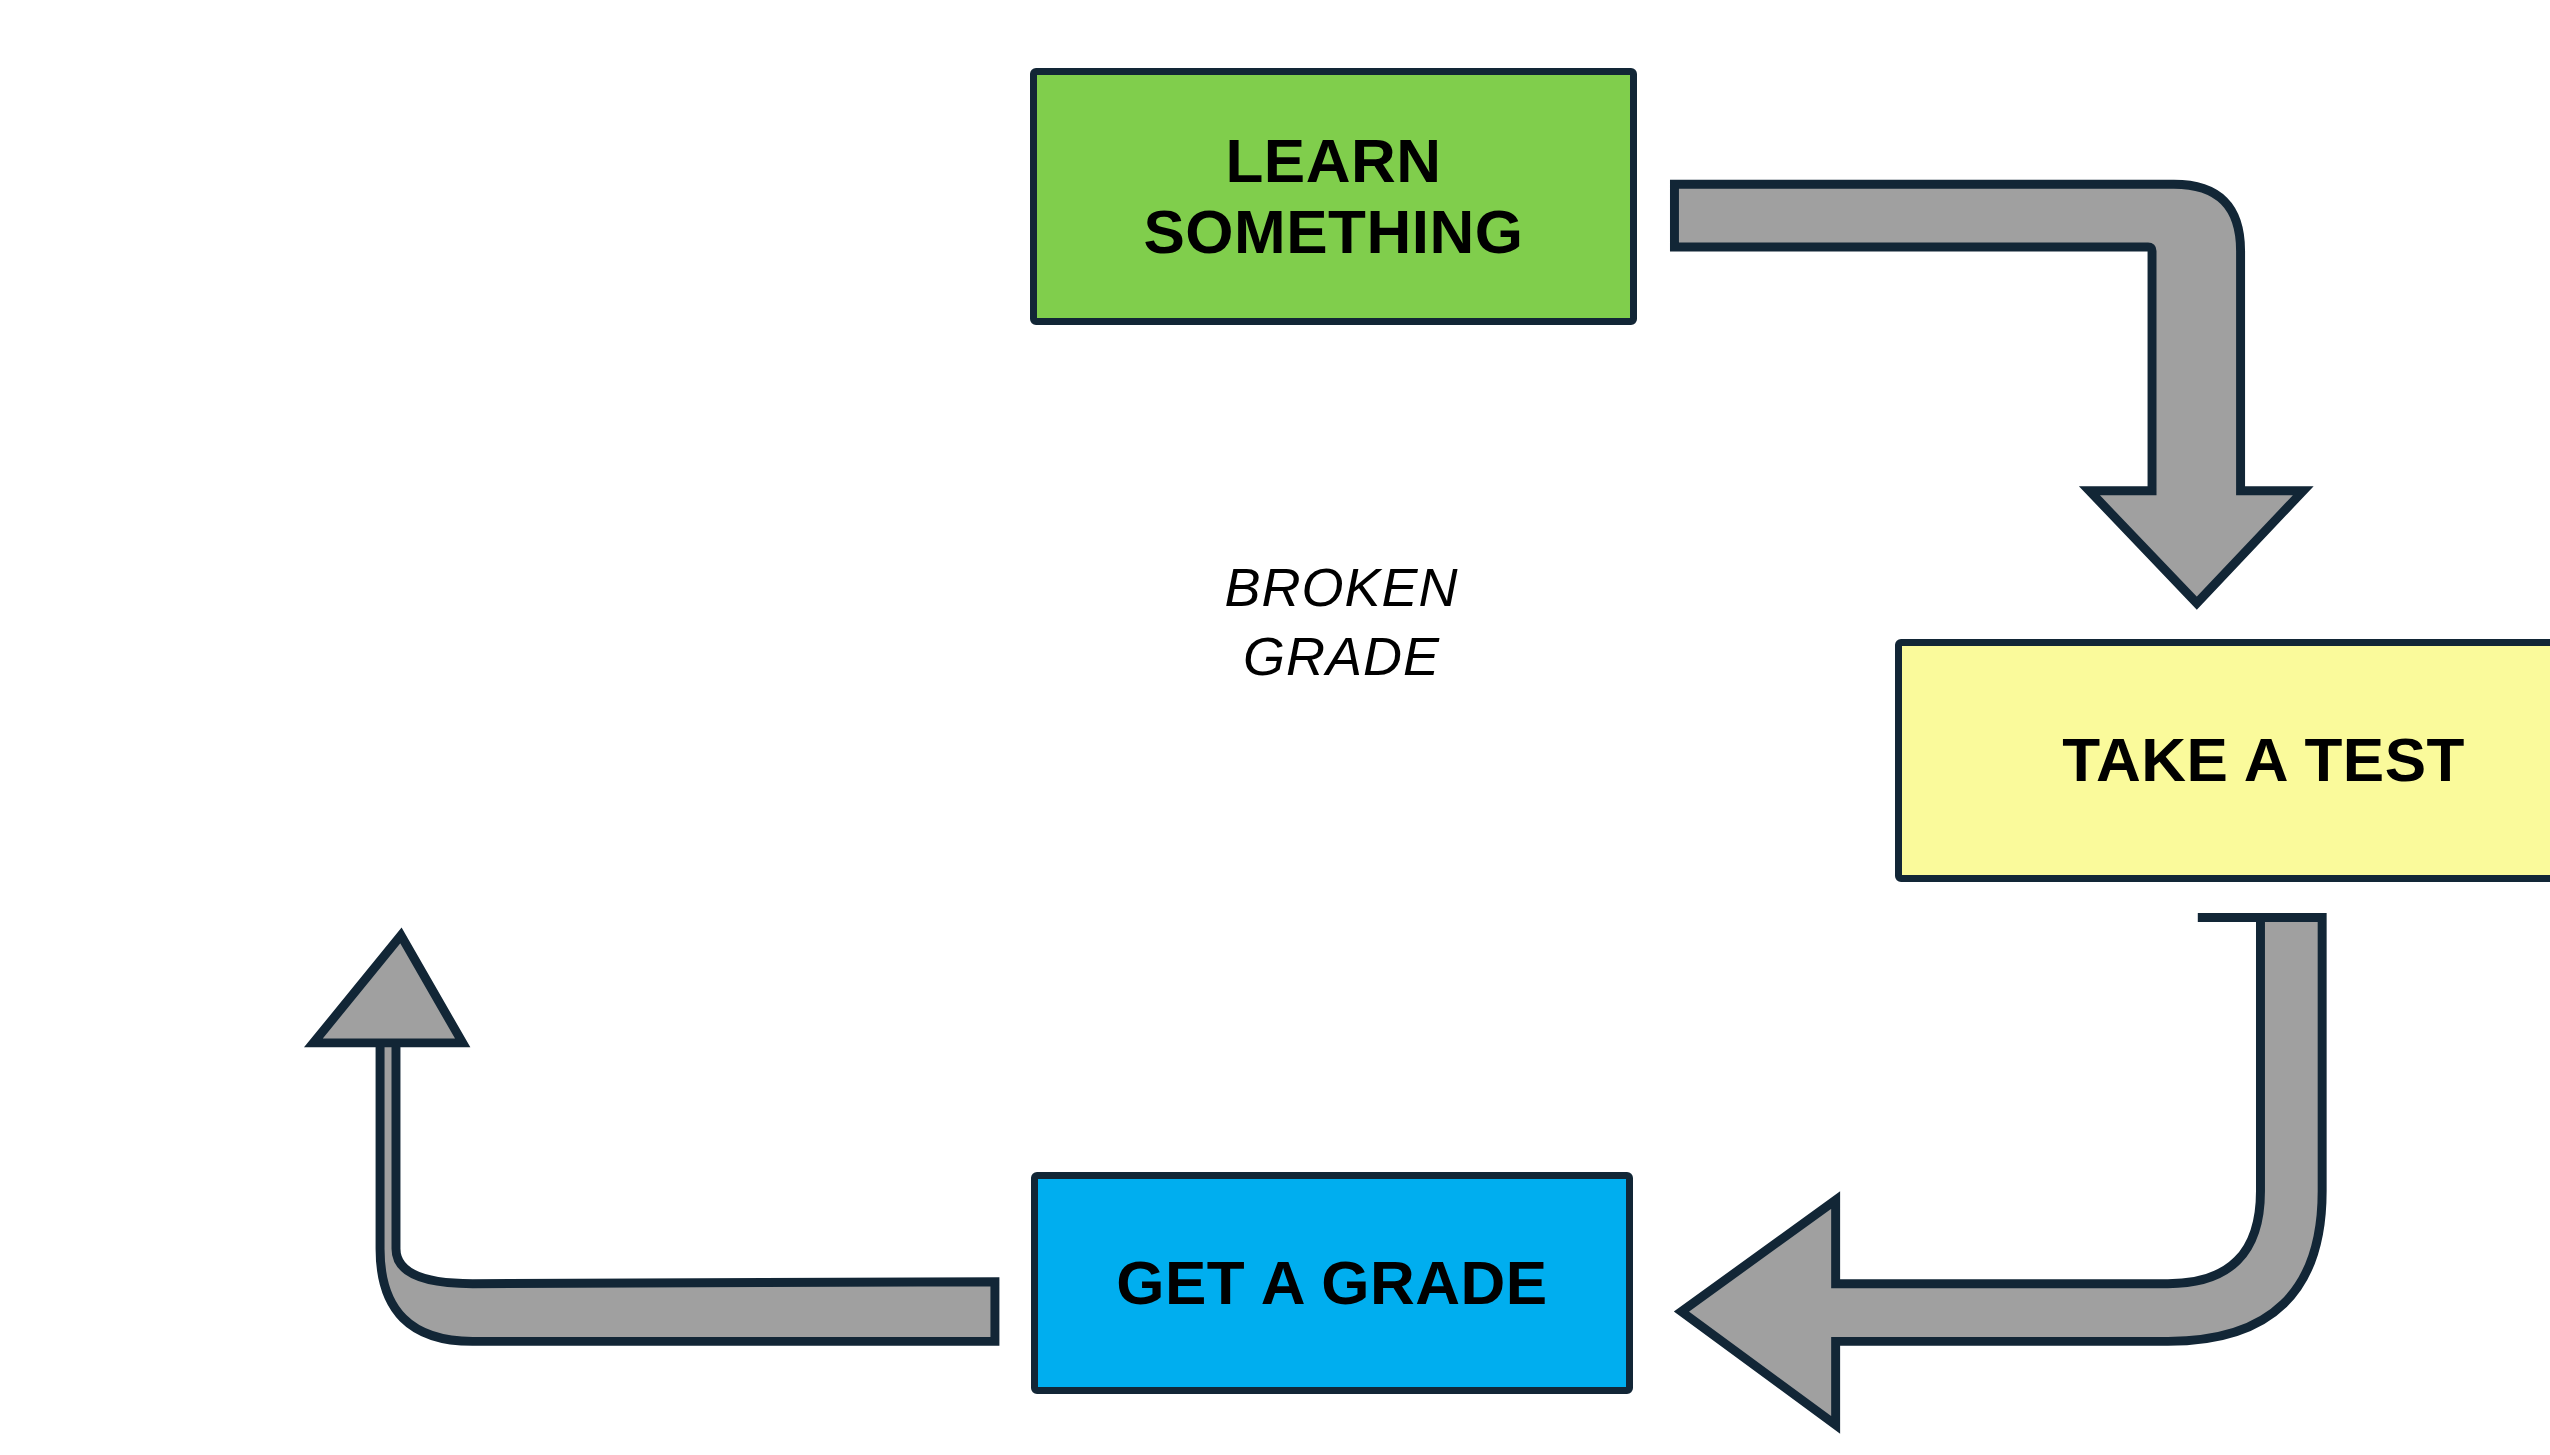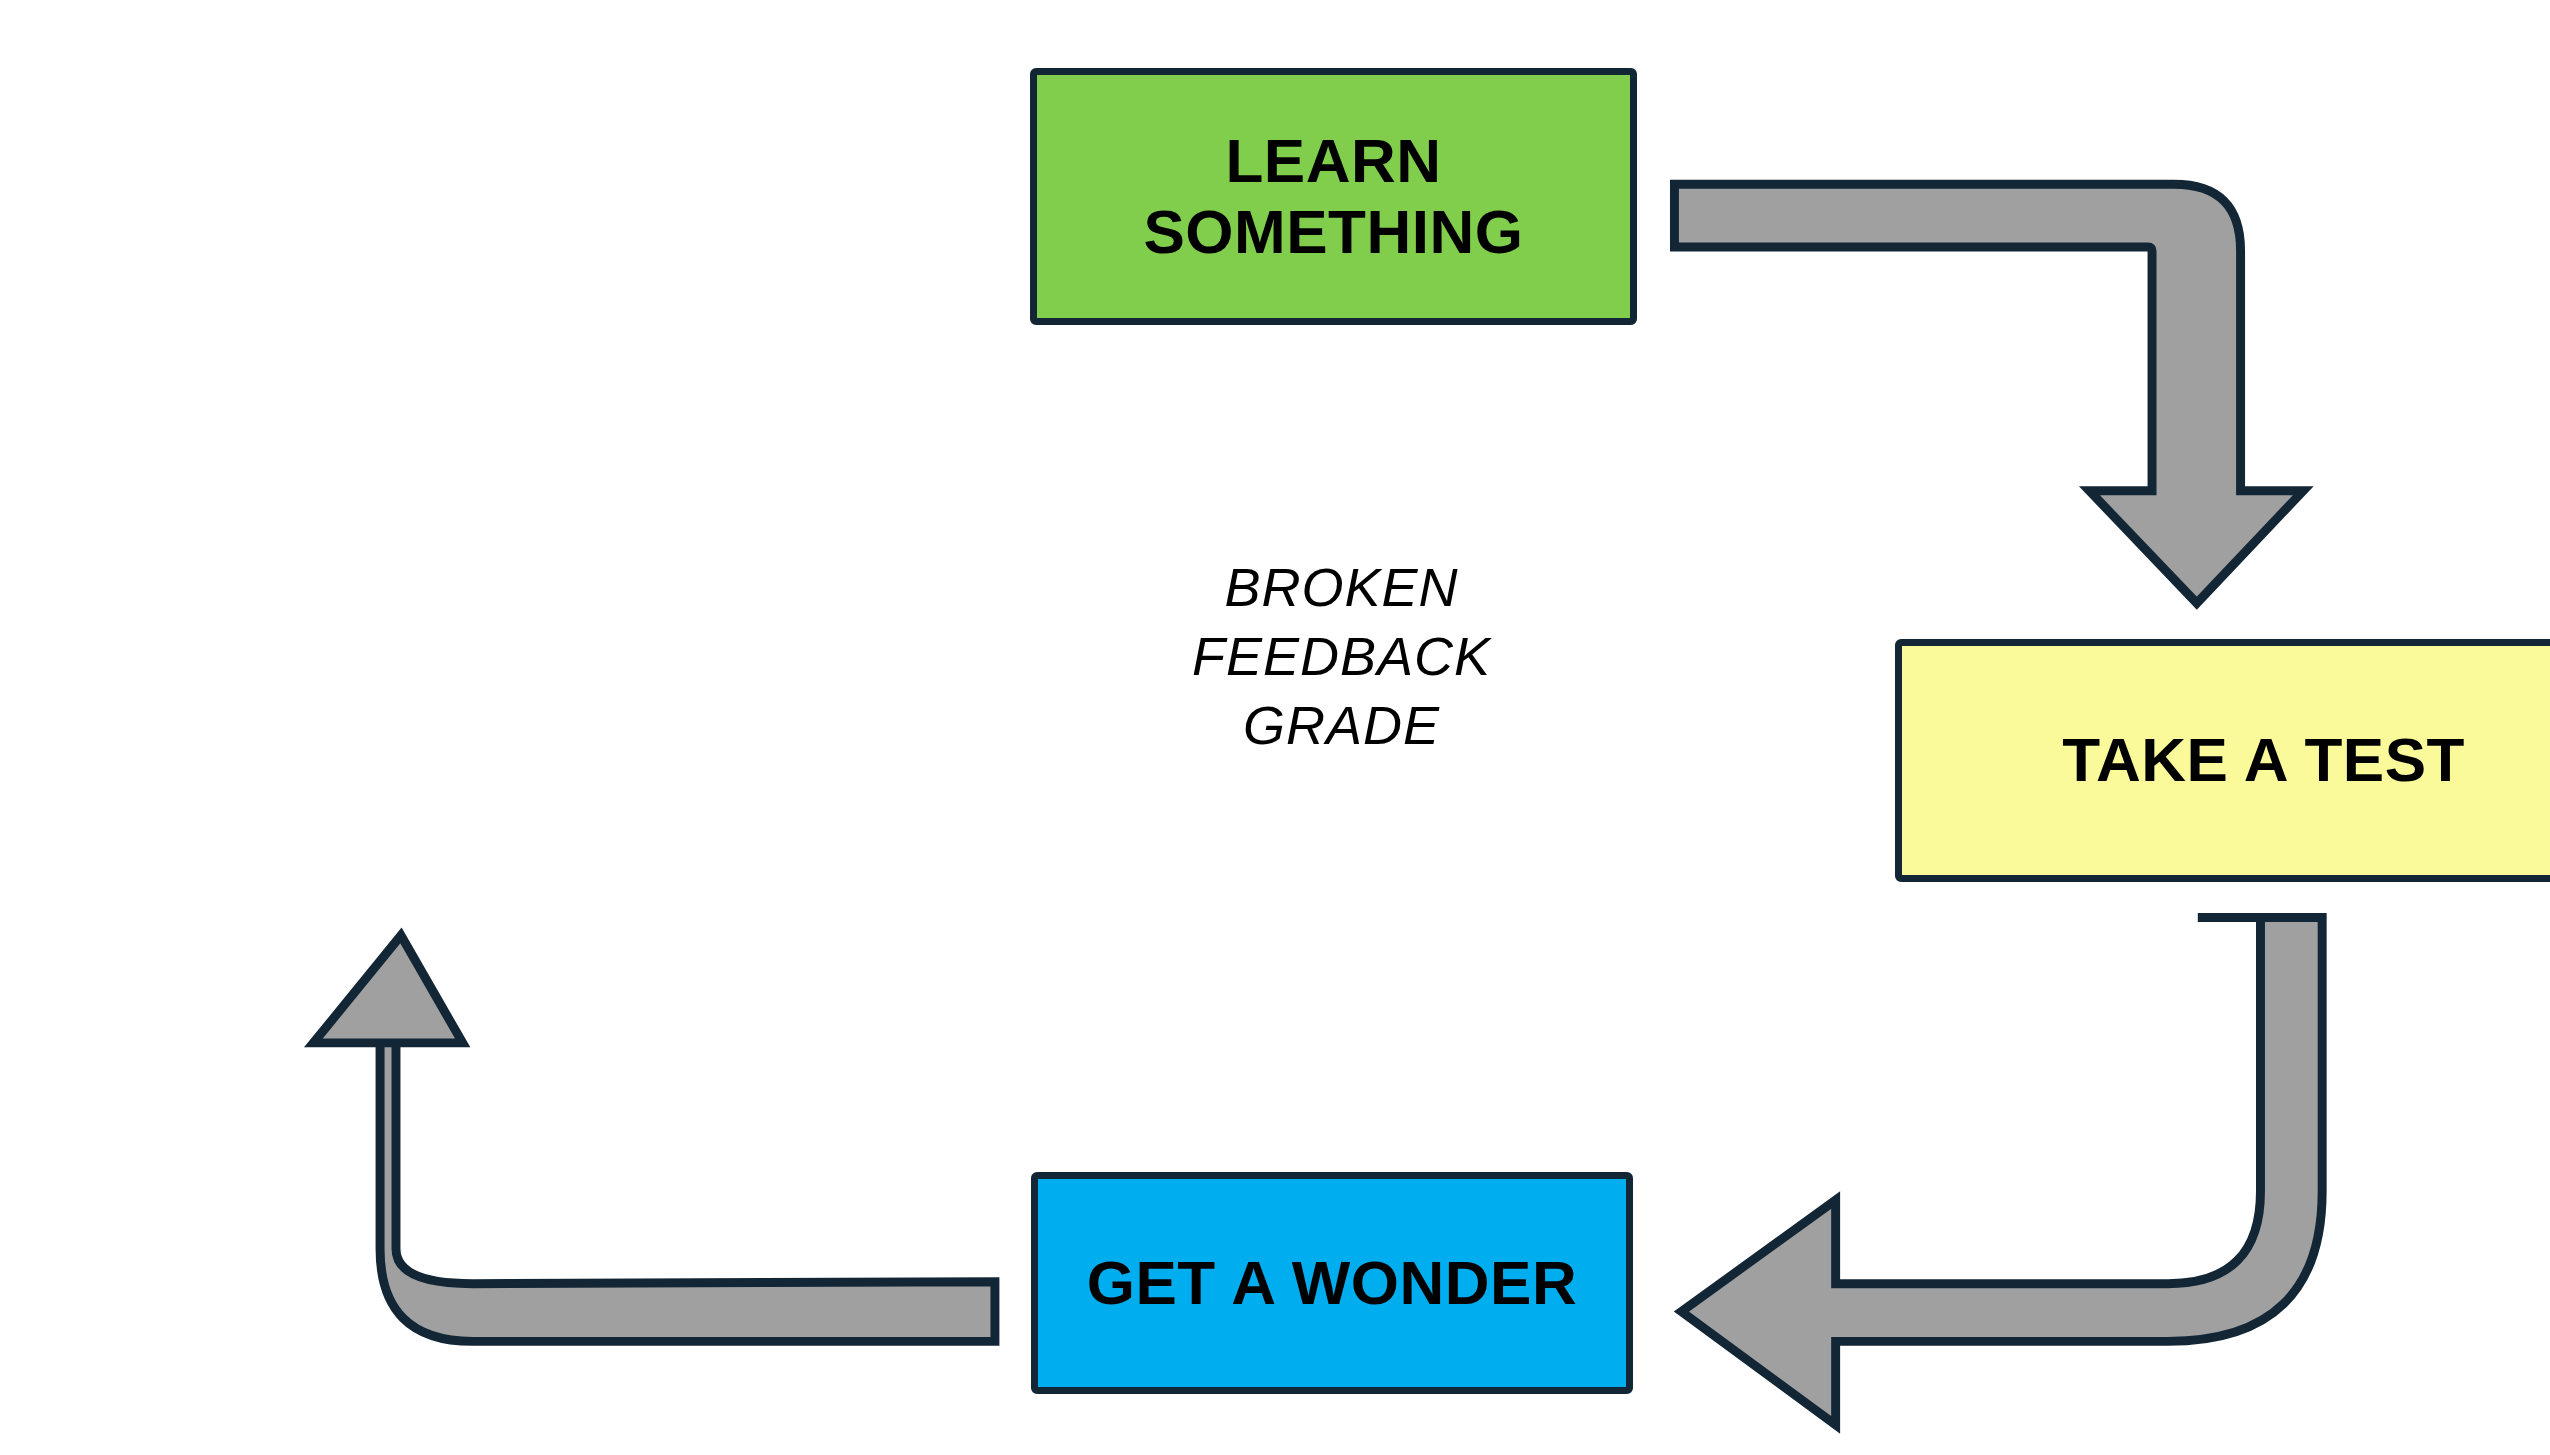--- a/index.html
+++ b/index.html
@@ -143,24 +143,23 @@
   <div class="node" id="node-learn">
     <span class="node-label">LEARN
 SOMETHING</span>
   </div>
 
   <div class="node" id="node-test">
     <span class="node-label">TAKE A TEST</span>
   </div>
 
   <div class="node" id="node-grade">
-    <span class="node-label">GET A WONDER</span>
+    <span class="node-label">GET A GRADE</span>
   </div>
 
 
   <div id="center-caption">
     <span class="caption-line">BROKEN</span>
-    <span class="caption-line">FEEDBACK</span>
     <span class="caption-line">GRADE</span>
   </div>
 
 </div>
 
 
 </body></html>

